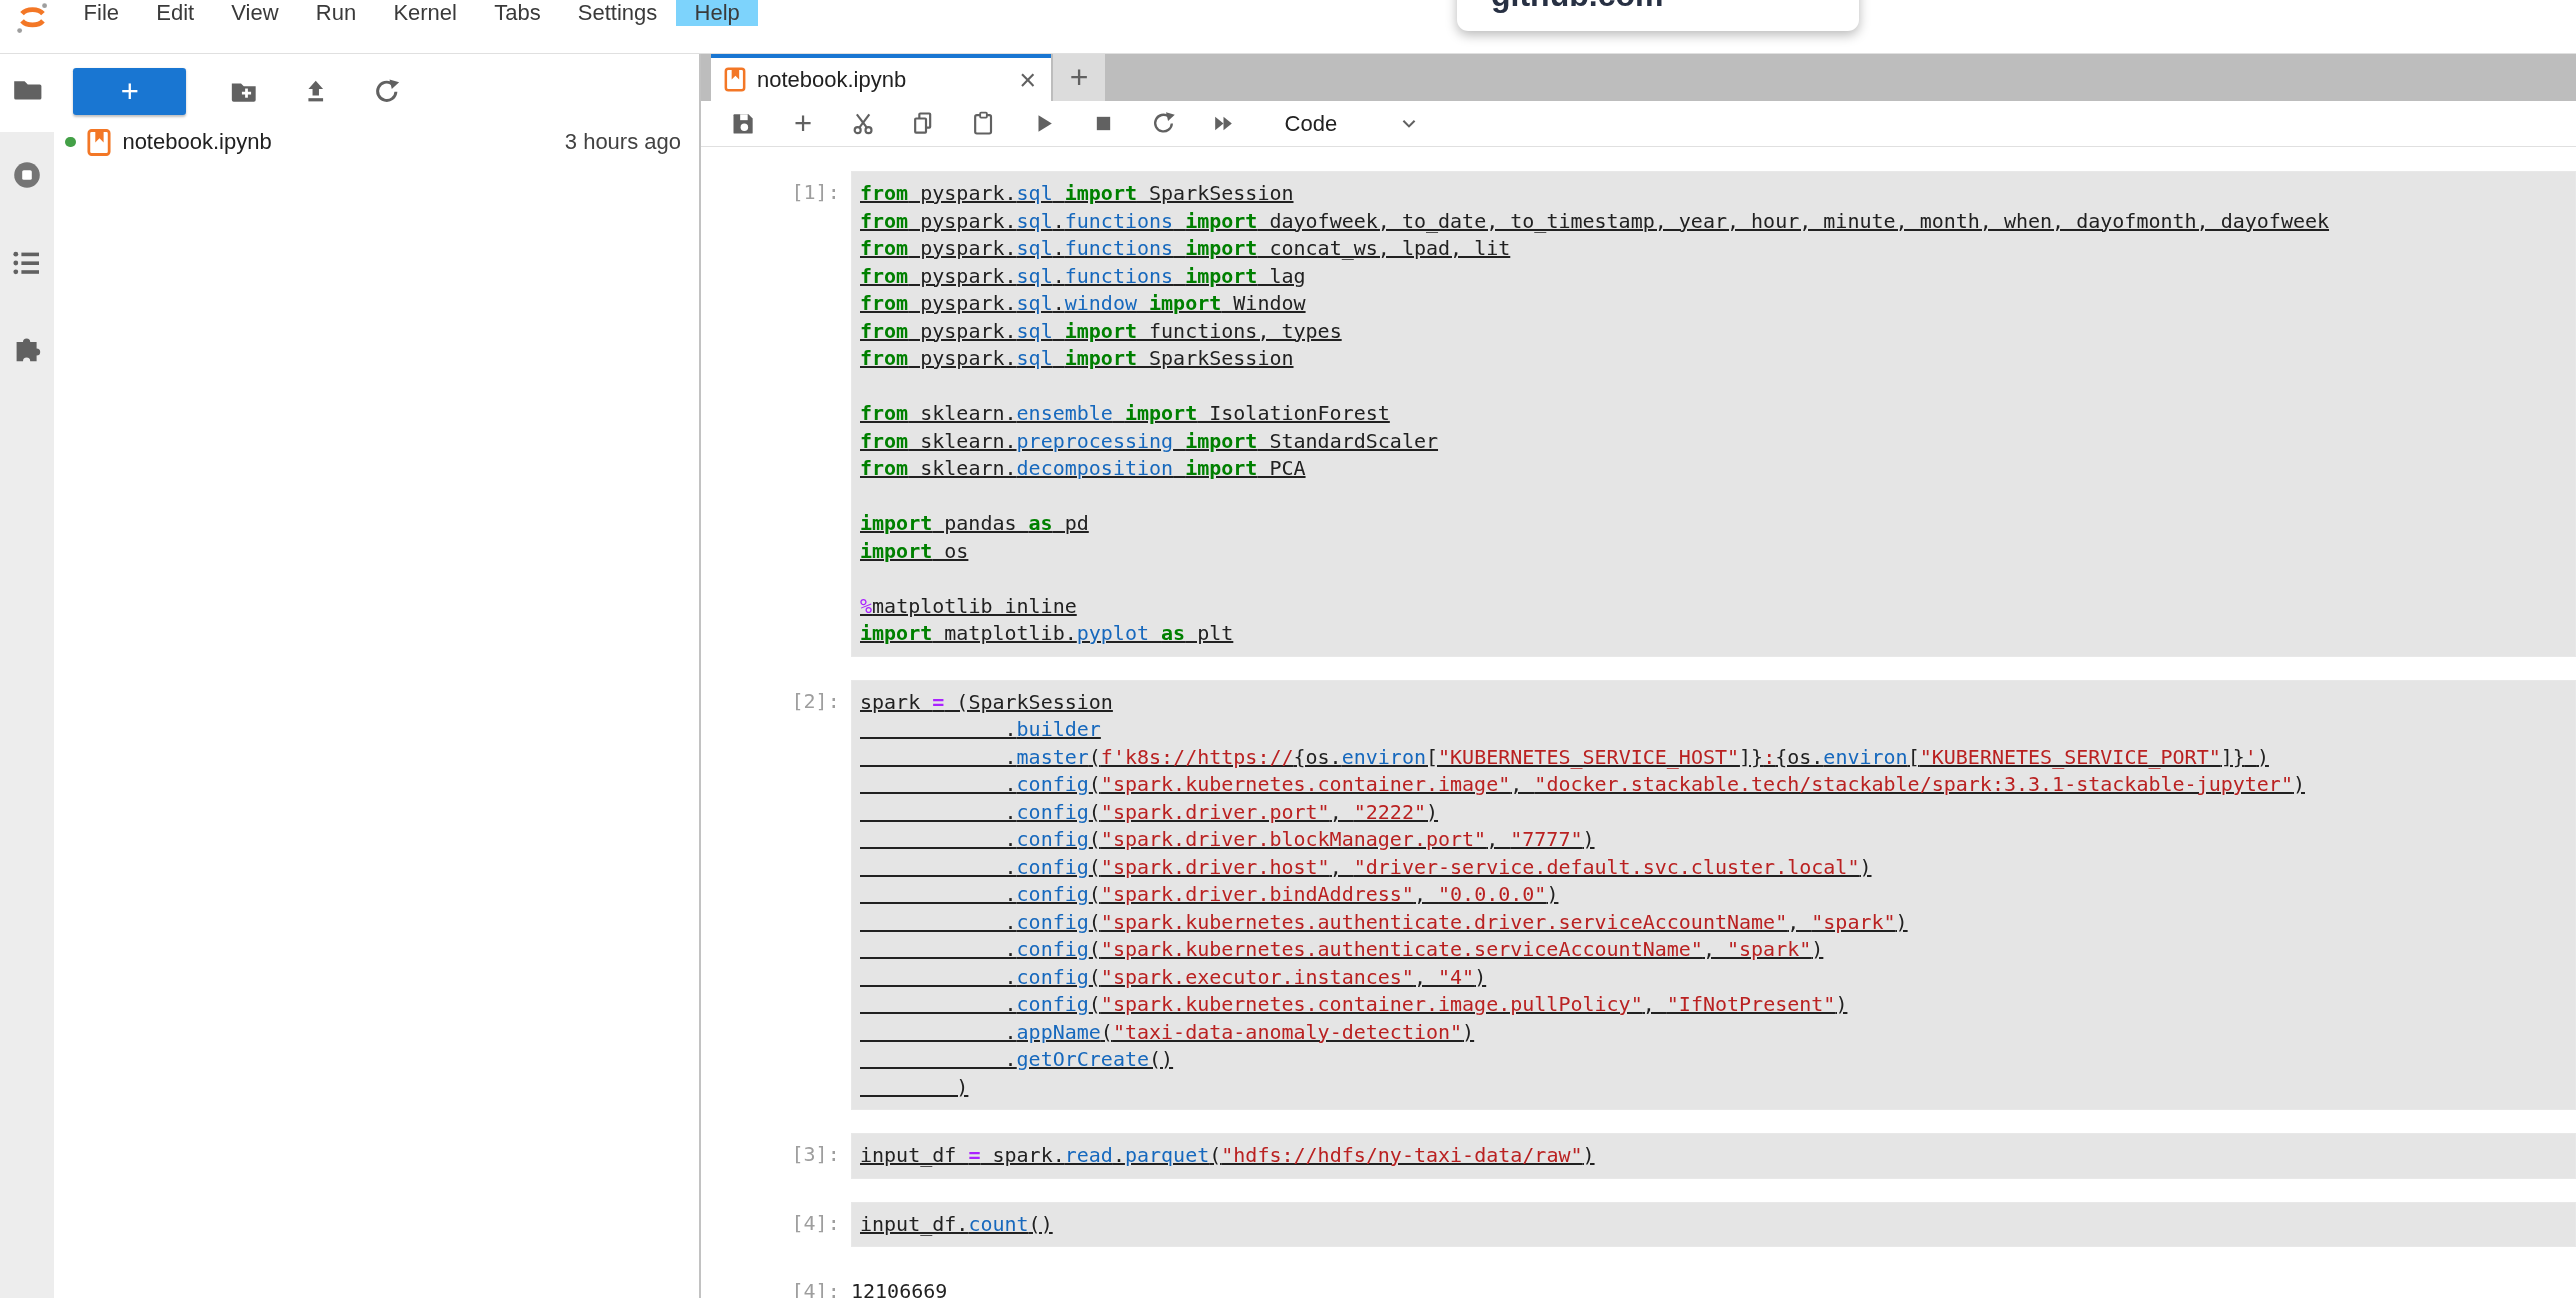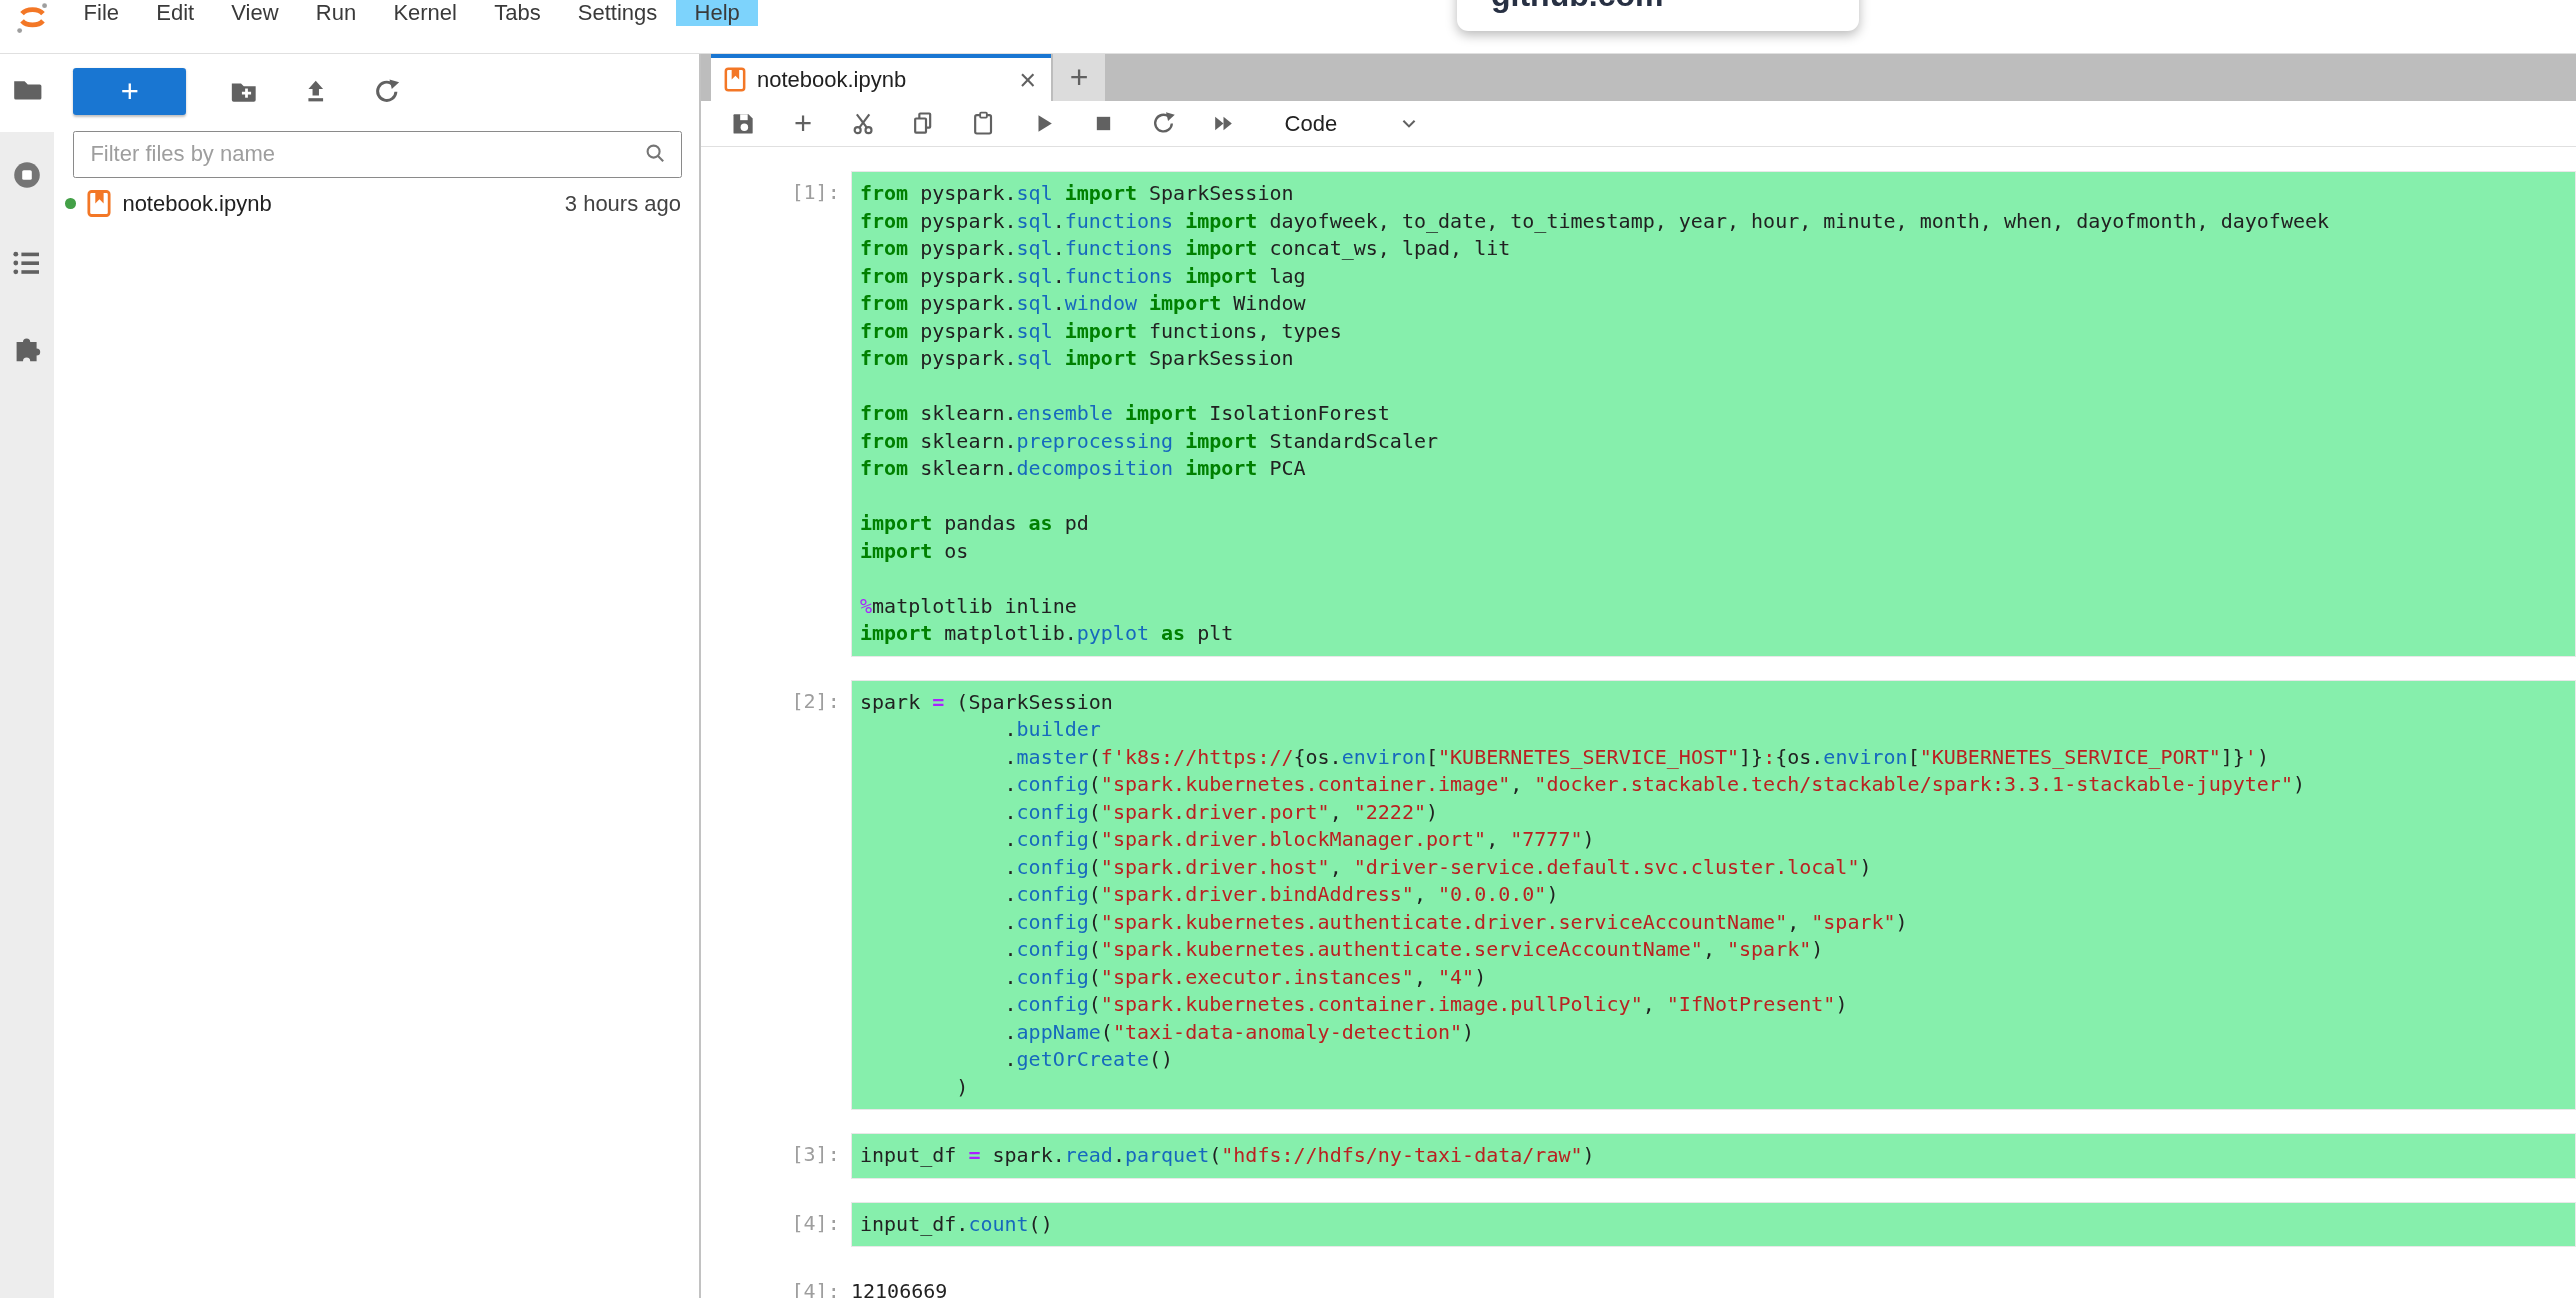--- a/index.html
+++ b/index.html
@@ -67,23 +67,23 @@
                align-items:center; padding-left:29px; flex:none; }
   .tb-btn { width:26px; height:26px; margin-right:34px; display:flex; align-items:center; justify-content:center; }
   #celltype { font-size:22px; color:#212121; margin-left:14.6px; }
   #celltype-chevron { margin-left:60px; }
 
   
   #nbcontent { flex:1; background:#fff; overflow:hidden; padding-top:24px; }
   .cell { display:flex; margin-bottom:23px; }
   .prompt { flex:none; width:150px; text-align:right; padding:9px 11.3px 0 0;
             font-family:"DejaVu Sans Mono", monospace; font-size:20px; color:#9e9e9e; }
-  .editor { flex:1; background:#86efac; border:0.8px solid #e8e8e8; padding:8px 8px 8px 8px;
+  .editor { flex:1; background:#e5e5e5; border:0.8px solid #e8e8e8; padding:8px 8px 8px 8px;
             font-family:"DejaVu Sans Mono", monospace; font-size:20px; line-height:27.5px;
-            white-space:pre; overflow:hidden; color:#212121; }
+            white-space:pre; overflow:hidden; color:#212121;text-decoration:underline; }
   .cm-line { min-height:27.5px; }
   .outtext { flex:1; padding-top:9px; font-family:"DejaVu Sans Mono", monospace;
              font-size:20px; color:#212121; white-space:pre; }
   .tok-k { color:#008000; font-weight:bold; }
   .tok-p { color:#1668bd; }
   .tok-s { color:#ba2121; }
   .tok-o { color:#aa22ff; font-weight:bold; }
   .tok-m { color:#aa22ff; }
   .tok-t { color:#212121; }
 
@@ -161,27 +161,20 @@
             <rect x="7" y="22" width="16" height="3.5" fill="#616161"></rect>
           </svg>
         </div>
         <div class="fb-act">
           <svg width="27.5" height="27.5" viewBox="0 0 30 30">
             <path d="M21,6.5 A10,10 0 1 0 25,15" stroke="#616161" stroke-width="3.2" fill="none"></path>
             <polygon points="18,1.5 28.5,4.5 20.5,12" fill="#616161"></polygon>
           </svg>
         </div>
       </div>
-      <div id="fb-filter">
-        <input id="filter-input" type="text" placeholder="Filter files by name" style="">
-        <svg width="24" height="24" viewBox="0 0 30 30">
-          <circle cx="12" cy="12" r="7.5" stroke="#757575" stroke-width="2.6" fill="none"></circle>
-          <line x1="17.5" y1="17.5" x2="24" y2="24" stroke="#757575" stroke-width="2.6"></line>
-        </svg>
-      </div>
       <div class="file-row">
         <div class="run-dot"></div>
         <svg width="24" height="29" viewBox="0 0 26 30">
           <rect x="2" y="2" width="22" height="26" rx="3" stroke="#f37726" stroke-width="3" fill="#fff"></rect>
           <path d="M9,2 h9 v13 l-4.5,-4.5 l-4.5,4.5 z" fill="#f37726"></path>
         </svg>
         <span class="file-name">notebook.ipynb</span>
         <span class="file-date" style="width:202px">3 hours ago</span>
       </div>
     </div>

